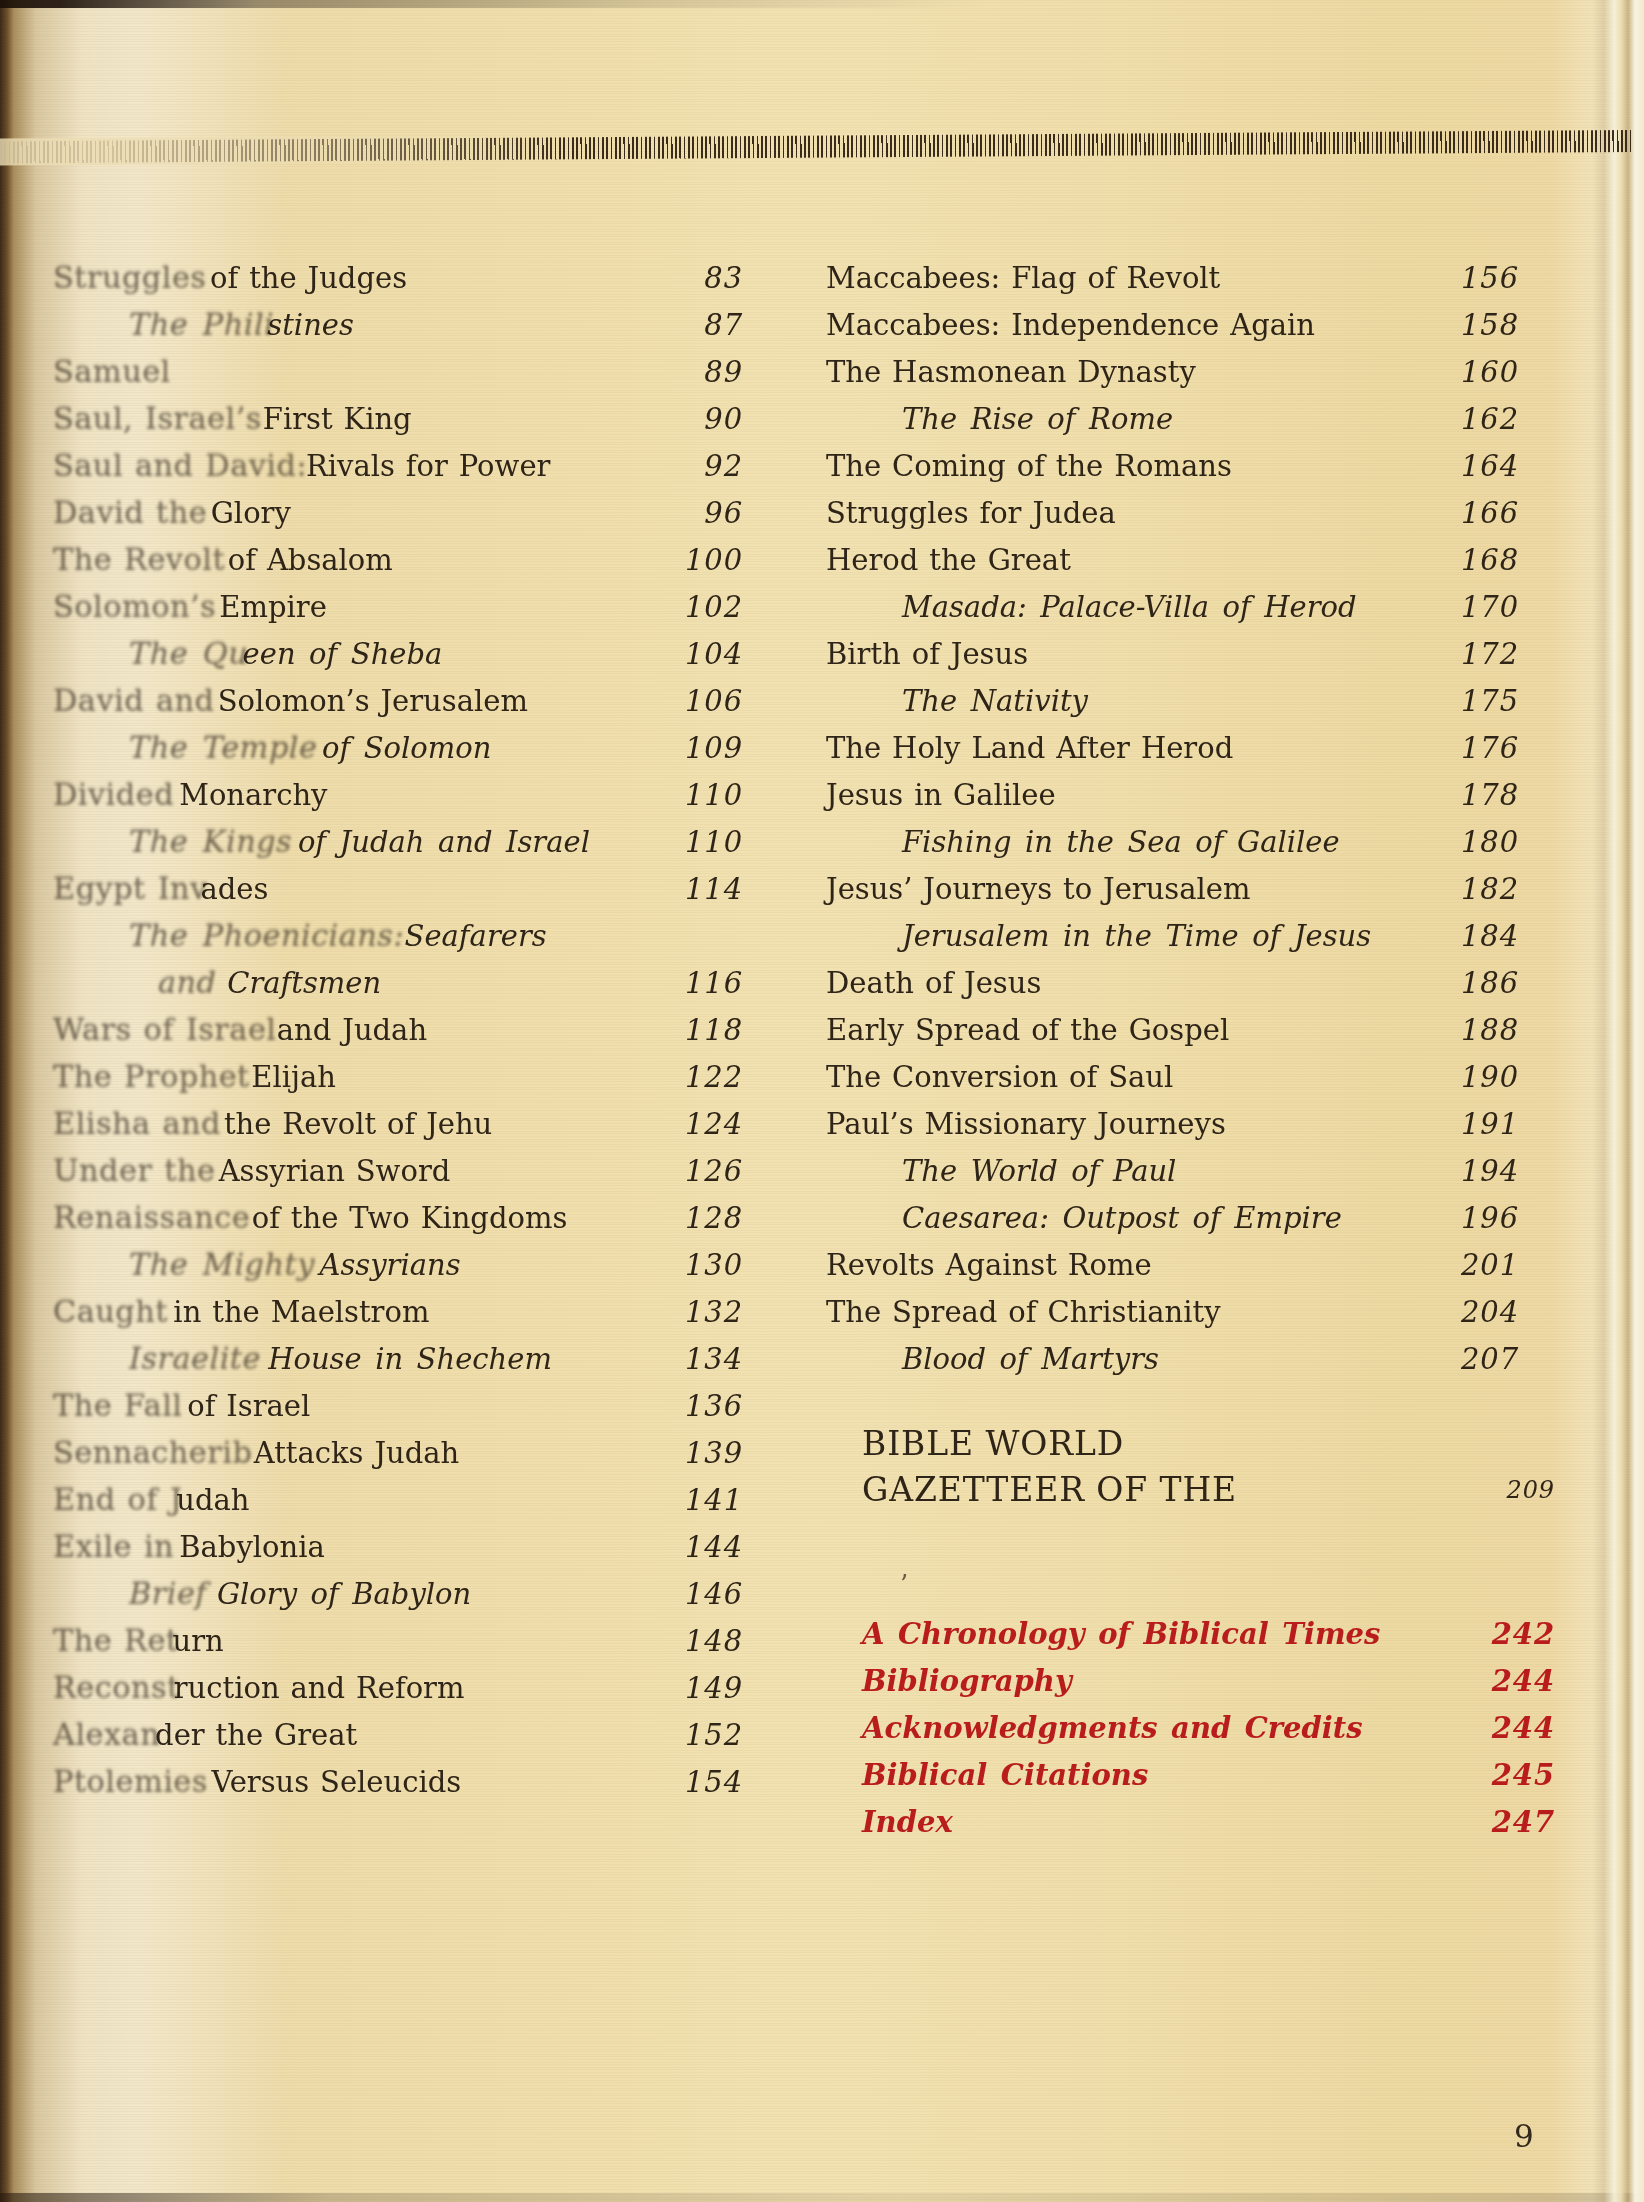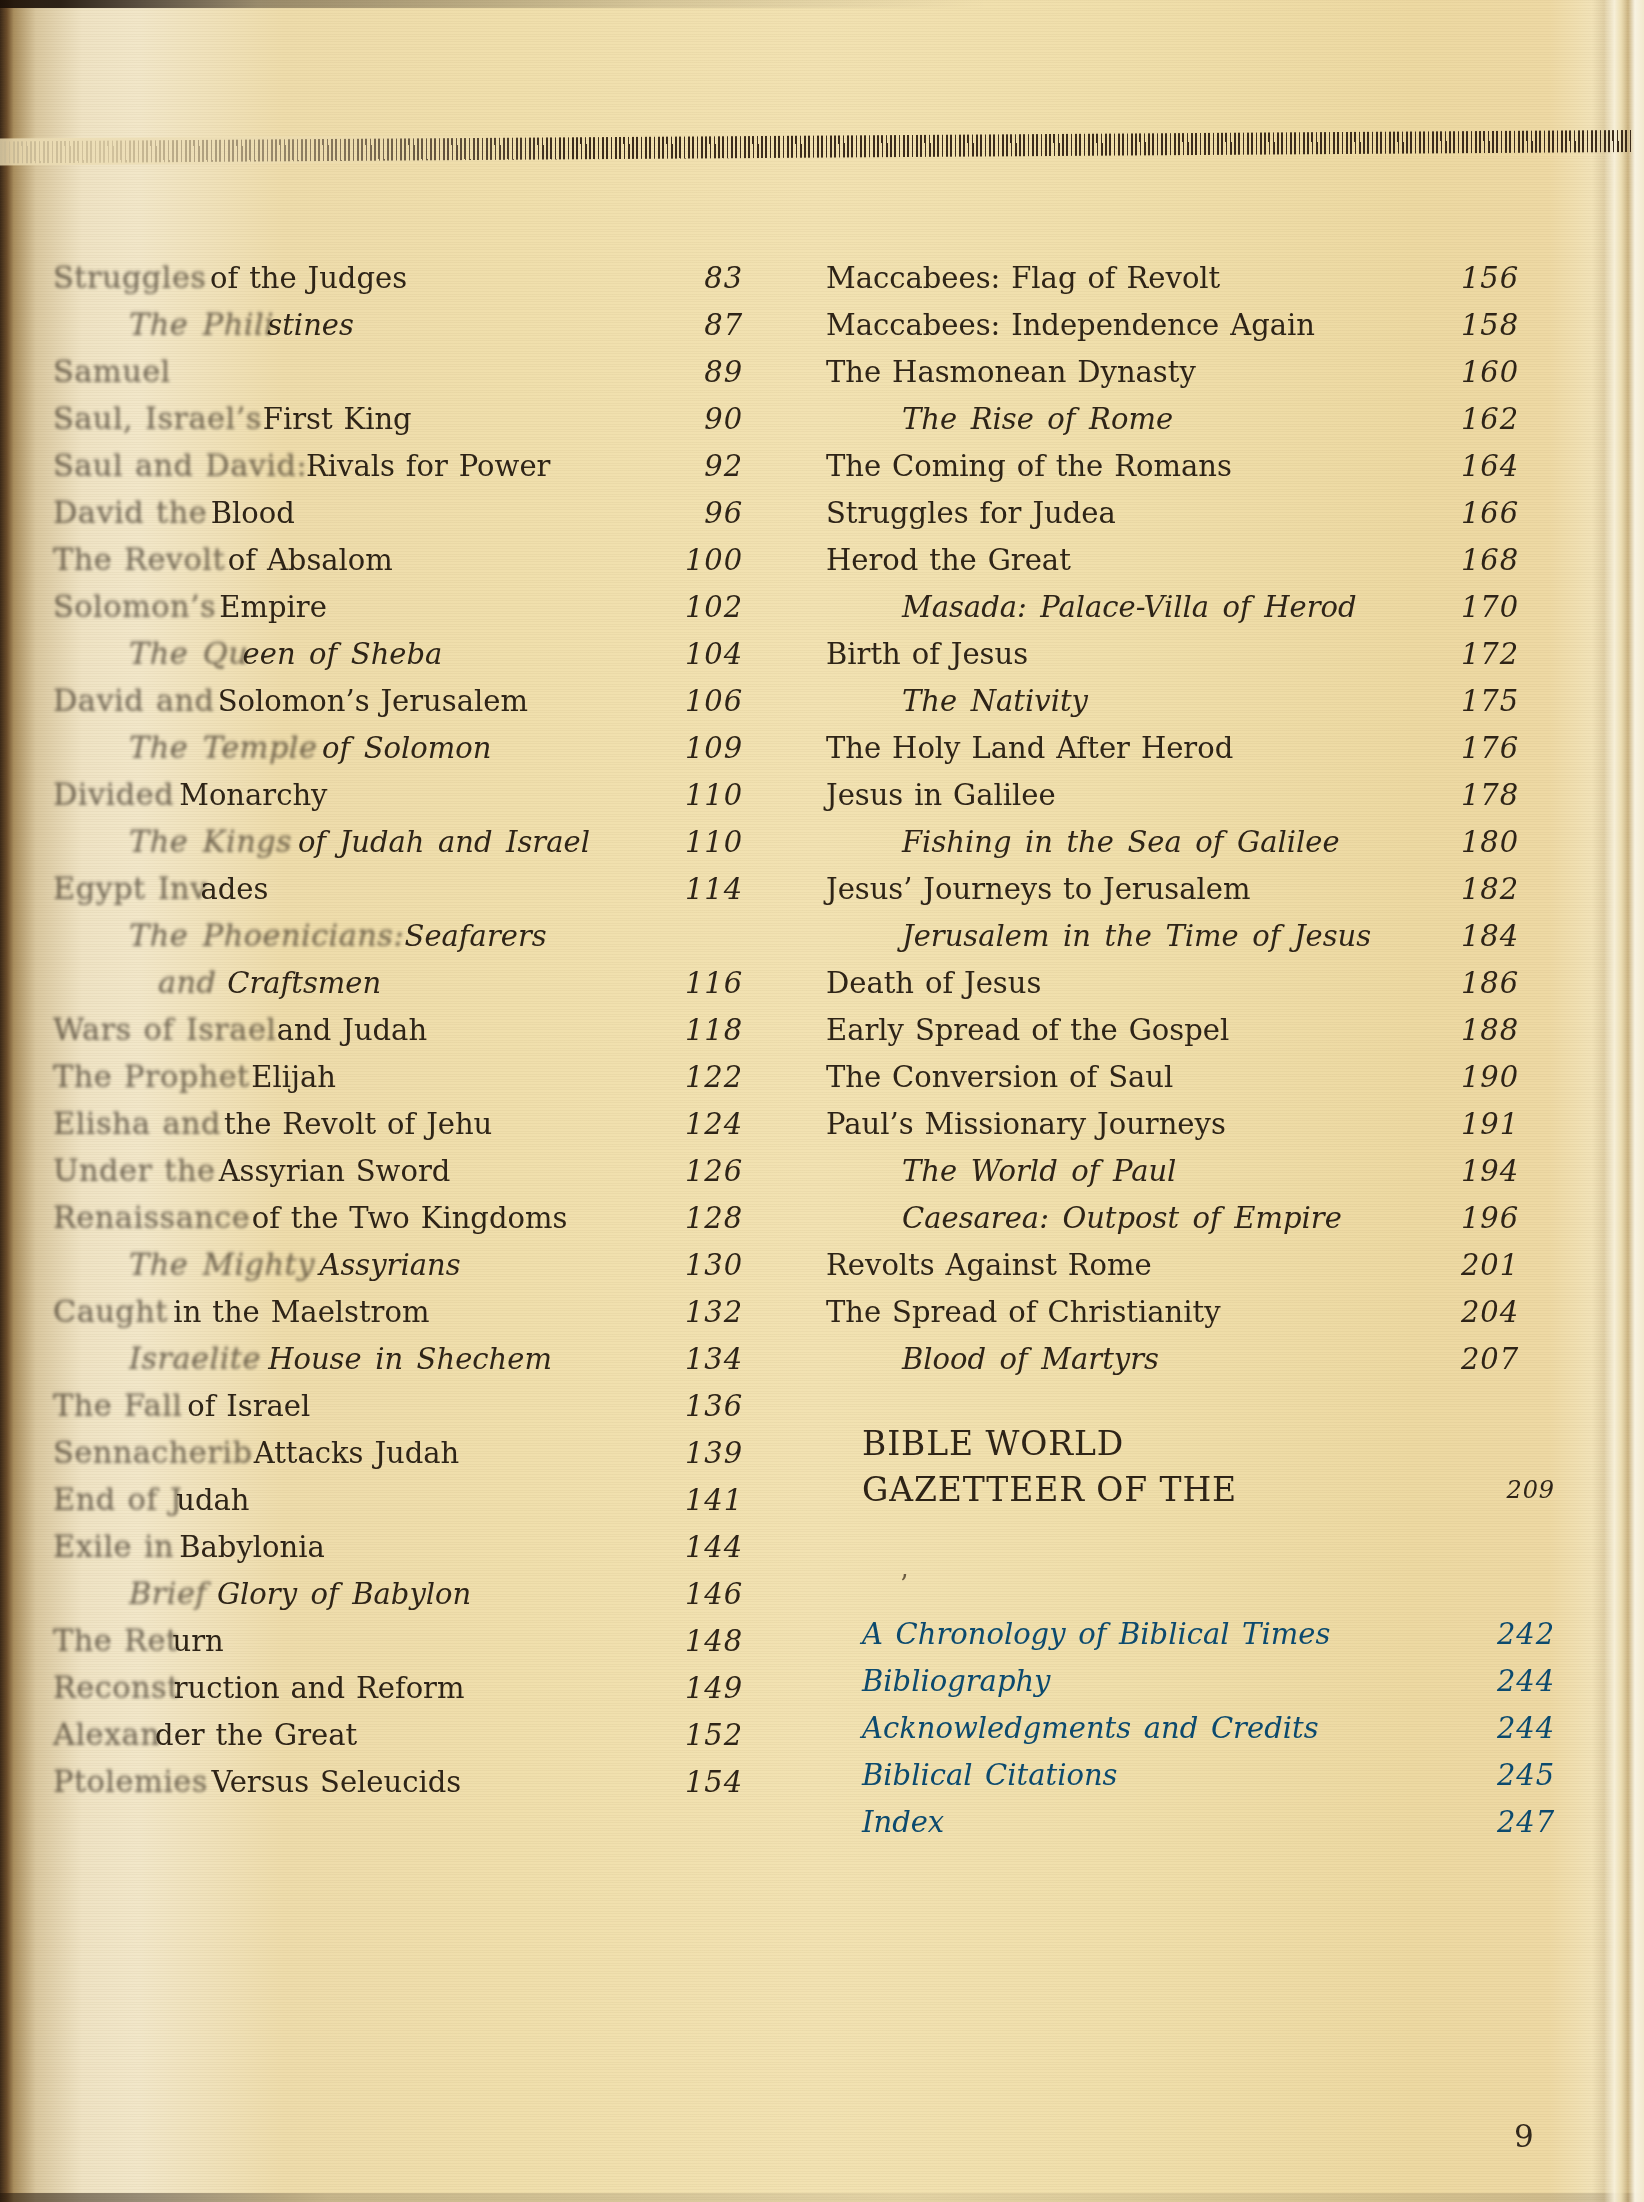--- a/index.html
+++ b/index.html
@@ -60,21 +60,21 @@
     display:inline-block;filter:blur(1.5px);opacity:.6;color:#241b10;
     transform:scaleX(1.05) translateY(0.4px);transform-origin:left bottom;
     letter-spacing:0.4px;text-shadow:0 -2.6px 1.7px rgba(40,30,18,.3);
   }
   
   .gazetteer{position:absolute;left:862px;top:1421px;width:693px;color:#2e2417;}
   .gaz-flex{display:flex;align-items:flex-end;}
   .gaz-lines{flex:1 1 auto;font-size:33px;line-height:46px;letter-spacing:0.9px;}
   .gaz-num{flex:0 0 auto;font-size:24px;font-style:italic;letter-spacing:0.9px;line-height:46px;min-width:77px;text-align:right;}
   
-  .backmatter{position:absolute;left:862px;top:1611px;width:693px;color:#0c4a6e;}
+  .backmatter{position:absolute;left:862px;top:1611px;width:693px;color:#b91c1c;font-weight:bold;}
   .backmatter .row .txt{font-style:italic;word-spacing:3.4px;}
   
   .folio{position:absolute;left:1514px;top:2118px;font-size:31px;color:#33291c;}
   .stray{position:absolute;left:900px;top:1569px;font-size:26px;color:rgba(60,45,28,.75);}
 </style>
 </head>
 <body>
 
 <div class="paper"></div>
 <div class="edge-top"></div>
@@ -97,21 +97,21 @@
     </div>
     <div class="row ind0">
       <span class="txt"><span class="smudge">Saul, Israel’s</span><span> First King</span></span>
       <span class="num">90</span>
     </div>
     <div class="row ind0">
       <span class="txt"><span class="smudge">Saul and David:</span><span> Rivals for Power</span></span>
       <span class="num">92</span>
     </div>
     <div class="row ind0">
-      <span class="txt"><span class="smudge">David the</span><span> Blood</span></span>
+      <span class="txt"><span class="smudge">David the</span><span> Glory</span></span>
       <span class="num">96</span>
     </div>
     <div class="row ind0">
       <span class="txt"><span class="smudge">The Revolt</span><span> of Absalom</span></span>
       <span class="num">100</span>
     </div>
     <div class="row ind0">
       <span class="txt"><span class="smudge">Solomon’s</span><span> Empire</span></span>
       <span class="num">102</span>
     </div>

